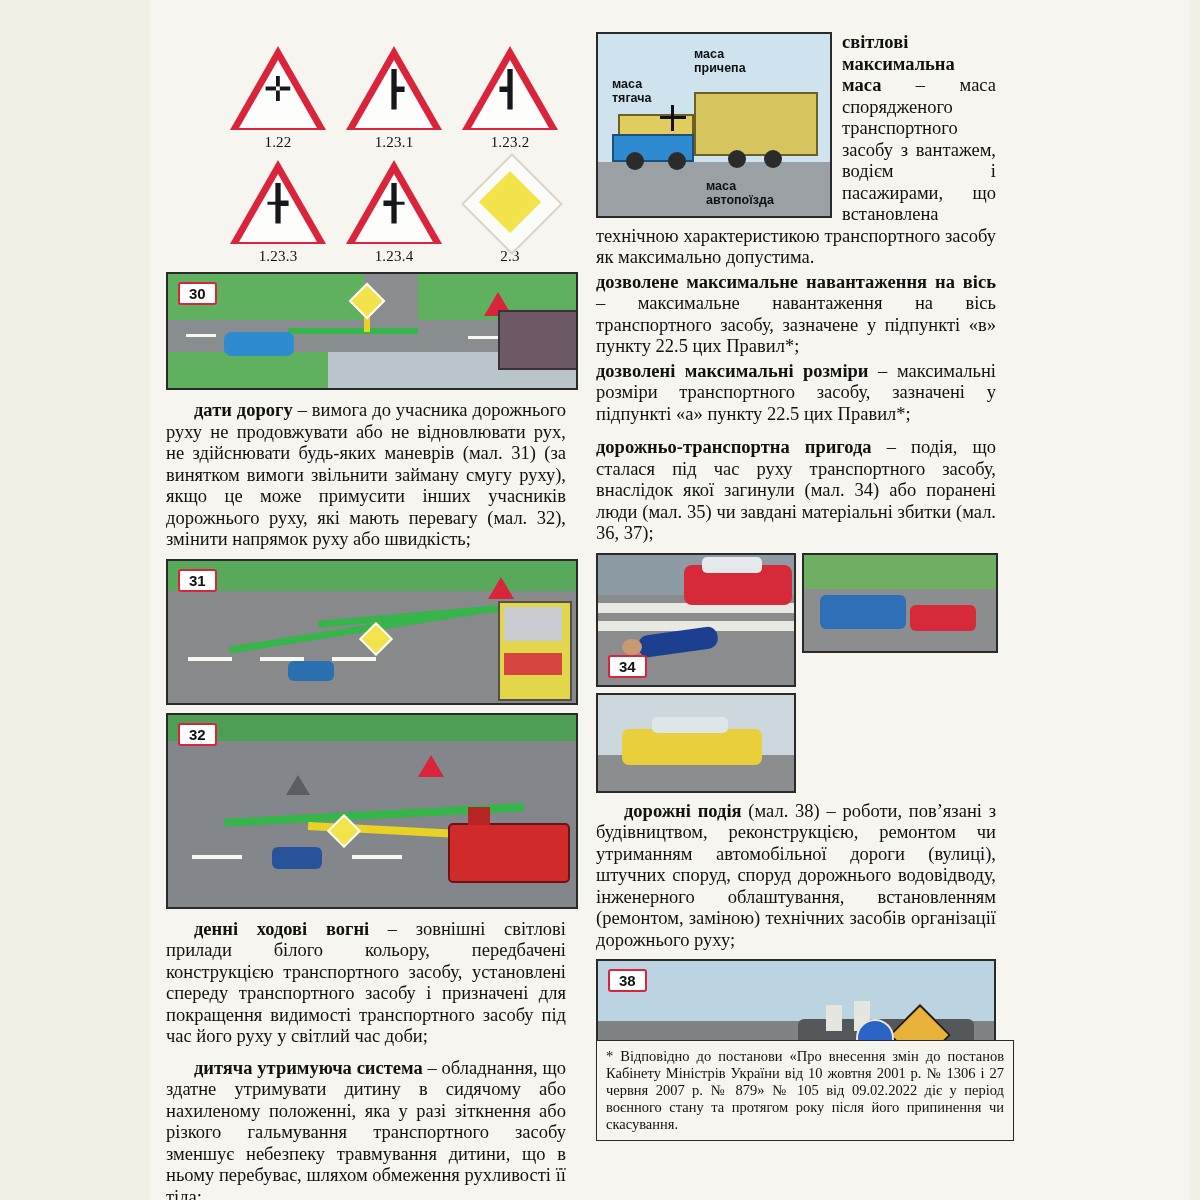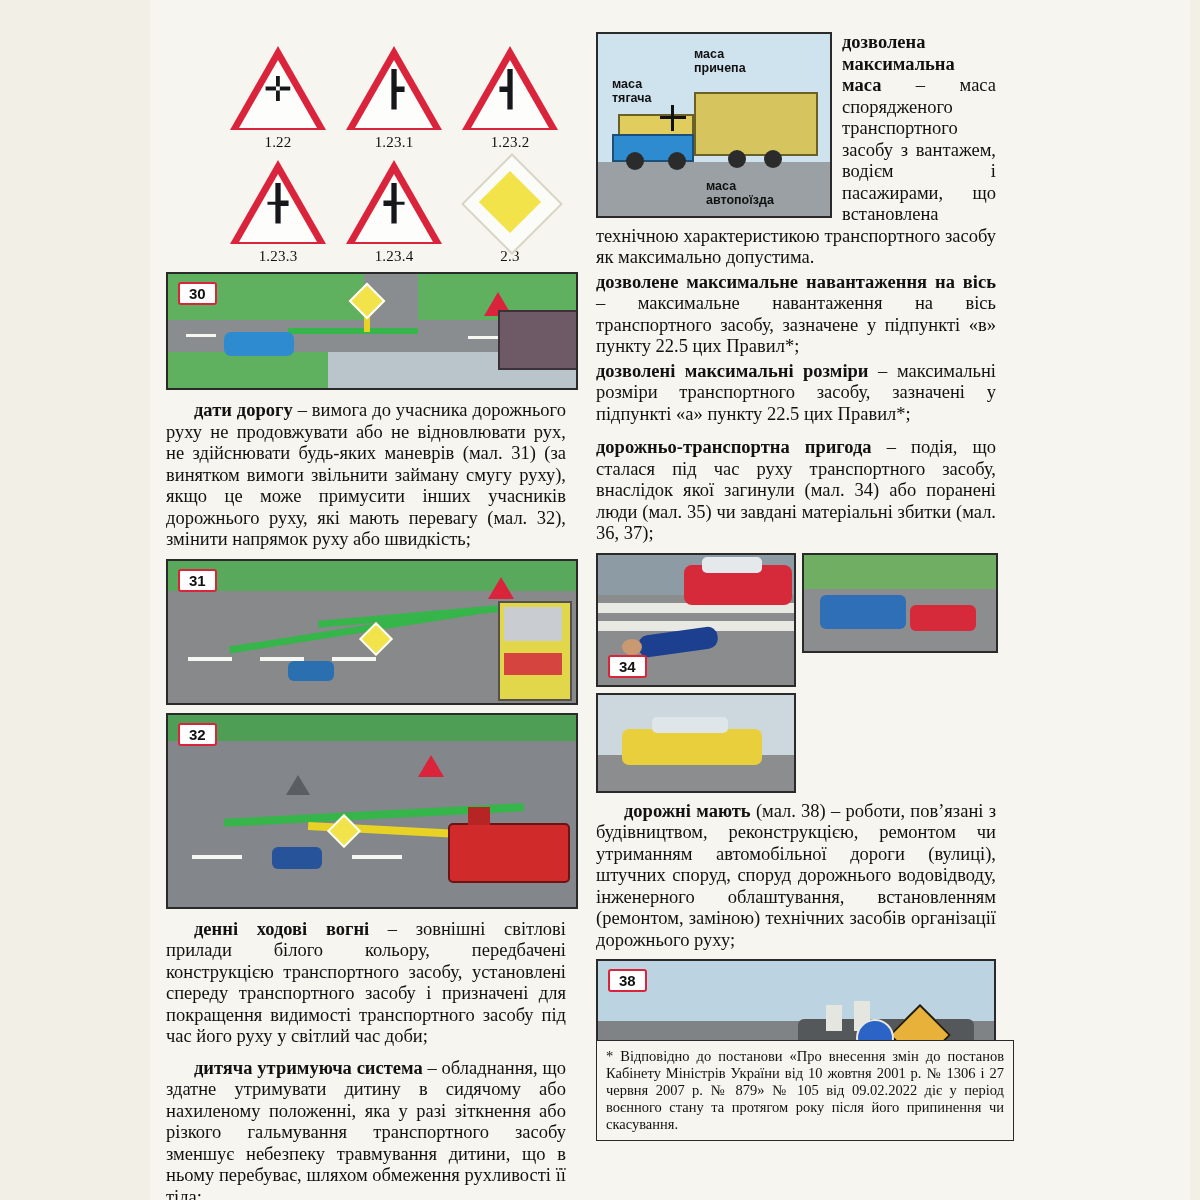--- a/index.html
+++ b/index.html
@@ -242,21 +242,21 @@
       <div class="lbl" style="left:96px;top:14px;white-space:pre-line;">маса
 причепа</div>
       <div class="lbl" style="left:14px;top:44px;white-space:pre-line;">маса
 тягача</div>
       <div class="lbl" style="left:108px;top:146px;white-space:pre-line;">маса
 автопоїзда</div>
       <div class="num">33</div>
     </div>
 
     <p class="rtext" style="margin:0;">
-      <b>дозволена максимальна маса</b><span> – маса спорядженого транспортного засобу з вантажем, водієм і пасажирами, що встановлена технічною характеристикою транспортного засобу як максимально допустима.</span>
+      <b>світлові максимальна маса</b><span> – маса спорядженого транспортного засобу з вантажем, водієм і пасажирами, що встановлена технічною характеристикою транспортного засобу як максимально допустима.</span>
     </p>
     <p class="rtext" style="margin:3px 0 0 0;">
       <b>дозволене максимальне навантаження на вісь</b><span> – максимальне навантаження на вісь транспортного засобу, зазначене у підпункті «в» пункту 22.5 цих Правил*;</span>
     </p>
     <p class="rtext" style="margin:3px 0 12px 0;">
       <b>дозволені максимальні розміри</b><span> – максимальні розміри транспортного засобу, зазначені у підпункті «а» пункту 22.5 цих Правил*;</span>
     </p>
     <p class="rtext" style="margin:3px 0 0 0;">
       <b>дорожньо-транспортна пригода</b><span> – подія, що сталася під час руху транспортного засобу, внаслідок якої загинули (мал. 34) або поранені люди (мал. 35) чи завдані матеріальні збитки (мал. 36, 37);</span>
     </p>
@@ -285,21 +285,21 @@
       <div class="accfig small">
         <div class="sky" style="background:#cdd8de;"></div>
         <div style="position:absolute;left:0;top:60px;width:196px;height:36px;background:#8b8d8f;"></div>
         <div style="position:absolute;left:24px;top:34px;width:140px;height:36px;background:#e8cf3b;border-radius:7px;"></div>
         <div style="position:absolute;left:54px;top:22px;width:76px;height:16px;background:#dfe6ea;border-radius:5px;"></div>
         <div class="num" style="left:10px;bottom:auto;top:6px;">37</div>
       </div>
     </div>
 
     <p class="rtext" style="margin:8px 0 0 0;">
-      <span class="ind"></span><b>дорожні мають</b><span> (мал. 38) – роботи, пов’язані з будівництвом, реконструкцією, ремонтом чи утриманням автомобільної дороги (вулиці), штучних споруд, споруд дорожнього водовідводу, інженерного облаштування, встановленням (ремонтом, заміною) технічних засобів організації дорожнього руху;</span>
+      <span class="ind"></span><b>дорожні подія</b><span> (мал. 38) – роботи, пов’язані з будівництвом, реконструкцією, ремонтом чи утриманням автомобільної дороги (вулиці), штучних споруд, споруд дорожнього водовідводу, інженерного облаштування, встановленням (ремонтом, заміною) технічних засобів організації дорожнього руху;</span>
     </p>
 
     <div class="fig" style="width:396px;height:178px;margin-top:8px;">
       <div class="sky" style="background:#bcd3e2;"></div>
       <div style="position:absolute;left:0;top:60px;width:396px;height:118px;background:#7f8386;"></div>
       <div style="position:absolute;left:0;top:96px;width:160px;height:82px;background:#2b2f33;border-top-right-radius:70px;"></div>
       <div style="position:absolute;left:200px;top:58px;width:176px;height:62px;background:#55585a;border-radius:6px;"></div>
       <div style="position:absolute;left:228px;top:44px;width:16px;height:26px;background:#e6e6e0;"></div>
       <div style="position:absolute;left:256px;top:40px;width:16px;height:30px;background:#e6e6e0;"></div>
       <div style="position:absolute;left:300px;top:52px;width:40px;height:40px;background:#e8b23a;border:2px solid #1d1d1d;transform:rotate(45deg);"></div>

